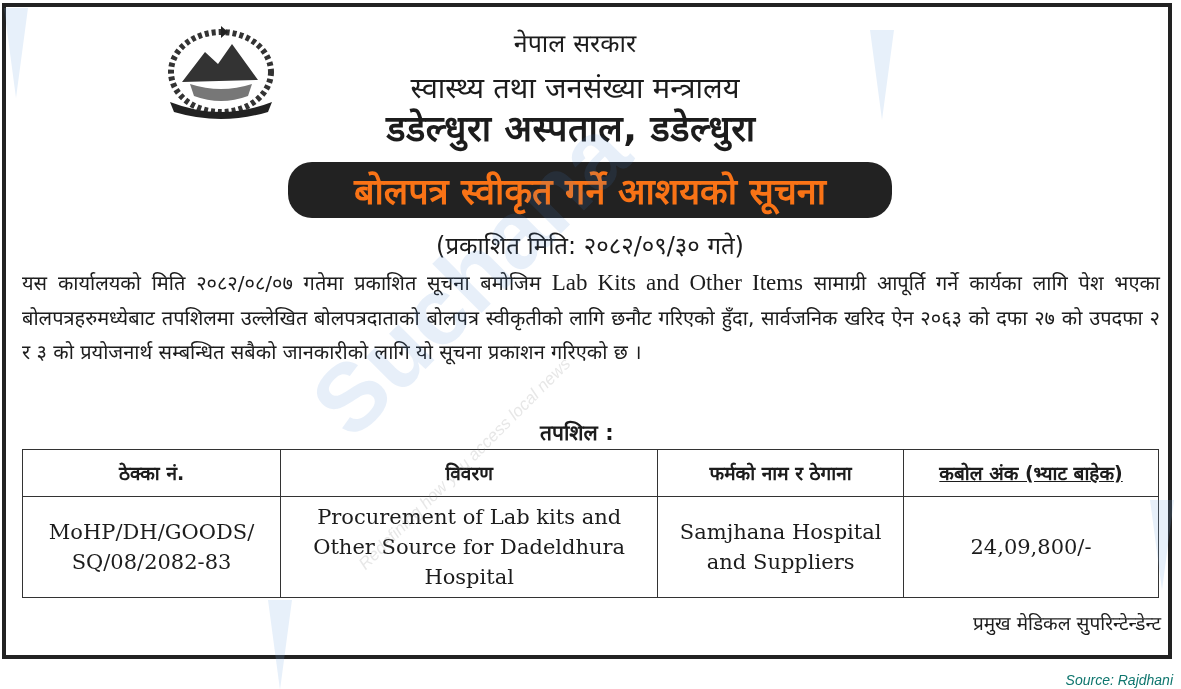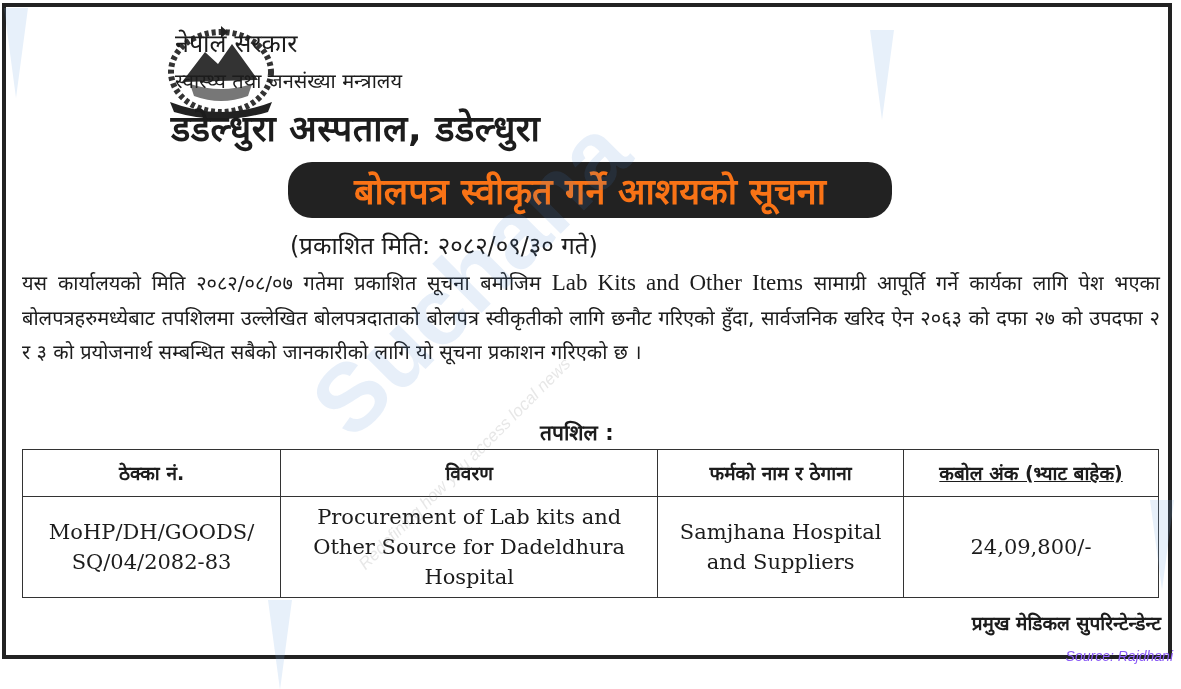--- a/index.html
+++ b/index.html
@@ -1,34 +1,34 @@
 <!DOCTYPE html>
 <html><head>
 <meta charset="utf-8">
 <style>
   html, body { margin: 0; padding: 0; background: #ffffff; }
   body { width: 1181px; height: 689px; position: relative; overflow: hidden; font-family: "DejaVu Sans", sans-serif; color: #1c1c1c; }
   .frame { position: absolute; left: 2px; top: 3px; width: 1170px; height: 656px; border: 4px solid #222; box-sizing: border-box; background: #fff; }
   .emblem { position: absolute; left: 160px; top: 22px; width: 122px; height: 98px; }
-  .h-line { position: absolute; left: 0; width: 100%; }
+  .h-line { position: absolute; left: 0; width: 100%; text-align: center; }
   .gov { top: 25px; font-size: 25px; left: 175px; width: 800px; }
-  .ministry { top: 67px; font-size: 20px; left: 175px; width: 800px; }
+  .ministry { top: 67px; font-size: 29px; left: 175px; width: 800px; }
   .hospital { top: 103px; font-size: 36px; font-weight: bold; left: 171px; width: 800px; letter-spacing: 0.5px; }
   .title-bar { position: absolute; left: 288px; top: 162px; width: 604px; height: 56px; background: #222; color: #f97316; font-size: 36px; font-weight: bold; display: flex; align-items: center; justify-content: center; border-radius: 24px; }
   .pubdate { top: 228px; font-size: 24px; left: 290px; width: 600px; }
   .body-text { position: absolute; left: 22px; top: 266px; width: 1138px; font-size: 20px; line-height: 34.5px; text-align: justify; text-align-last: left; }
   .body-text .en { font-family: Liberation Serif, serif; font-size: 23px; }
   .tapsil { position: absolute; left: 540px; top: 418px; font-size: 21px; font-weight: bold; }
   table { position: absolute; left: 22px; top: 449px; width: 1137px; border-collapse: collapse; }
   th, td { border: 1.5px solid #333; text-align: center; vertical-align: middle; }
   th { height: 44px; font-size: 19px; font-weight: bold; }
   td { height: 100px; font-family: "DejaVu Serif", serif; font-size: 21px; line-height: 30px; padding: 0 8px; }
   .col1 { width: 256px; margin-left: 32px; } .col2 { width: 380px; } .col3 { width: 246px; } .col4 { width: 255px; text-decoration: underline; }
-  .signature { position: absolute; right: 20px; top: 610px; font-size: 19px; font-weight: bold; }
-  .source { position: absolute; right: 8px; top: 648px; font-family: "Liberation Sans", sans-serif; font-style: italic; font-size: 14px; color: #8b5cf6; }
+  .signature { position: absolute; right: 20px; top: 610px; font-size: 19px; font-weight: normal; }
+  .source { position: absolute; right: 8px; top: 672px; font-family: "Liberation Sans", sans-serif; font-style: italic; font-size: 14px; color: #0f766e; }
   .wm { position: absolute; pointer-events: none; }
   .wm-text { left: 290px; top: 380px; transform: rotate(-45deg); transform-origin: left top; font-family: "Liberation Sans", sans-serif; font-weight: bold; font-size: 96px; color: rgba(70,130,210,0.13); }
   .wm-tag { left: 355px; top: 560px; transform: rotate(-45deg); transform-origin: left top; font-family: "Liberation Sans", sans-serif; font-style: italic; font-size: 17px; color: rgba(120,120,120,0.18); }
   .wm-shard { width: 0; height: 0; border-left: 12px solid transparent; border-right: 12px solid transparent; border-top: 90px solid rgba(120,170,230,0.18); }
 </style>
 </head>
 <body>
 
 <div class="frame"></div>
 
@@ -58,21 +58,21 @@
   <thead>
     <tr>
       <th class="col1">ठेक्का नं.</th>
       <th class="col2">विवरण</th>
       <th class="col3">फर्मको नाम र ठेगाना</th>
       <th class="col4">कबोल अंक (भ्याट बाहेक)</th>
     </tr>
   </thead>
   <tbody>
     <tr>
-      <td>MoHP/DH/GOODS/ SQ/04/2082-83</td>
+      <td>MoHP/DH/GOODS/ SQ/08/2082-83</td>
       <td>Procurement of Lab kits and Other Source for Dadeldhura Hospital</td>
       <td>Samjhana Hospital and Suppliers</td>
       <td>24,09,800/-</td>
     </tr>
   </tbody>
 </table>
 
 <div class="signature">प्रमुख मेडिकल सुपरिन्टेन्डेन्ट</div>
 <div class="source">Source: Rajdhani</div>
 

